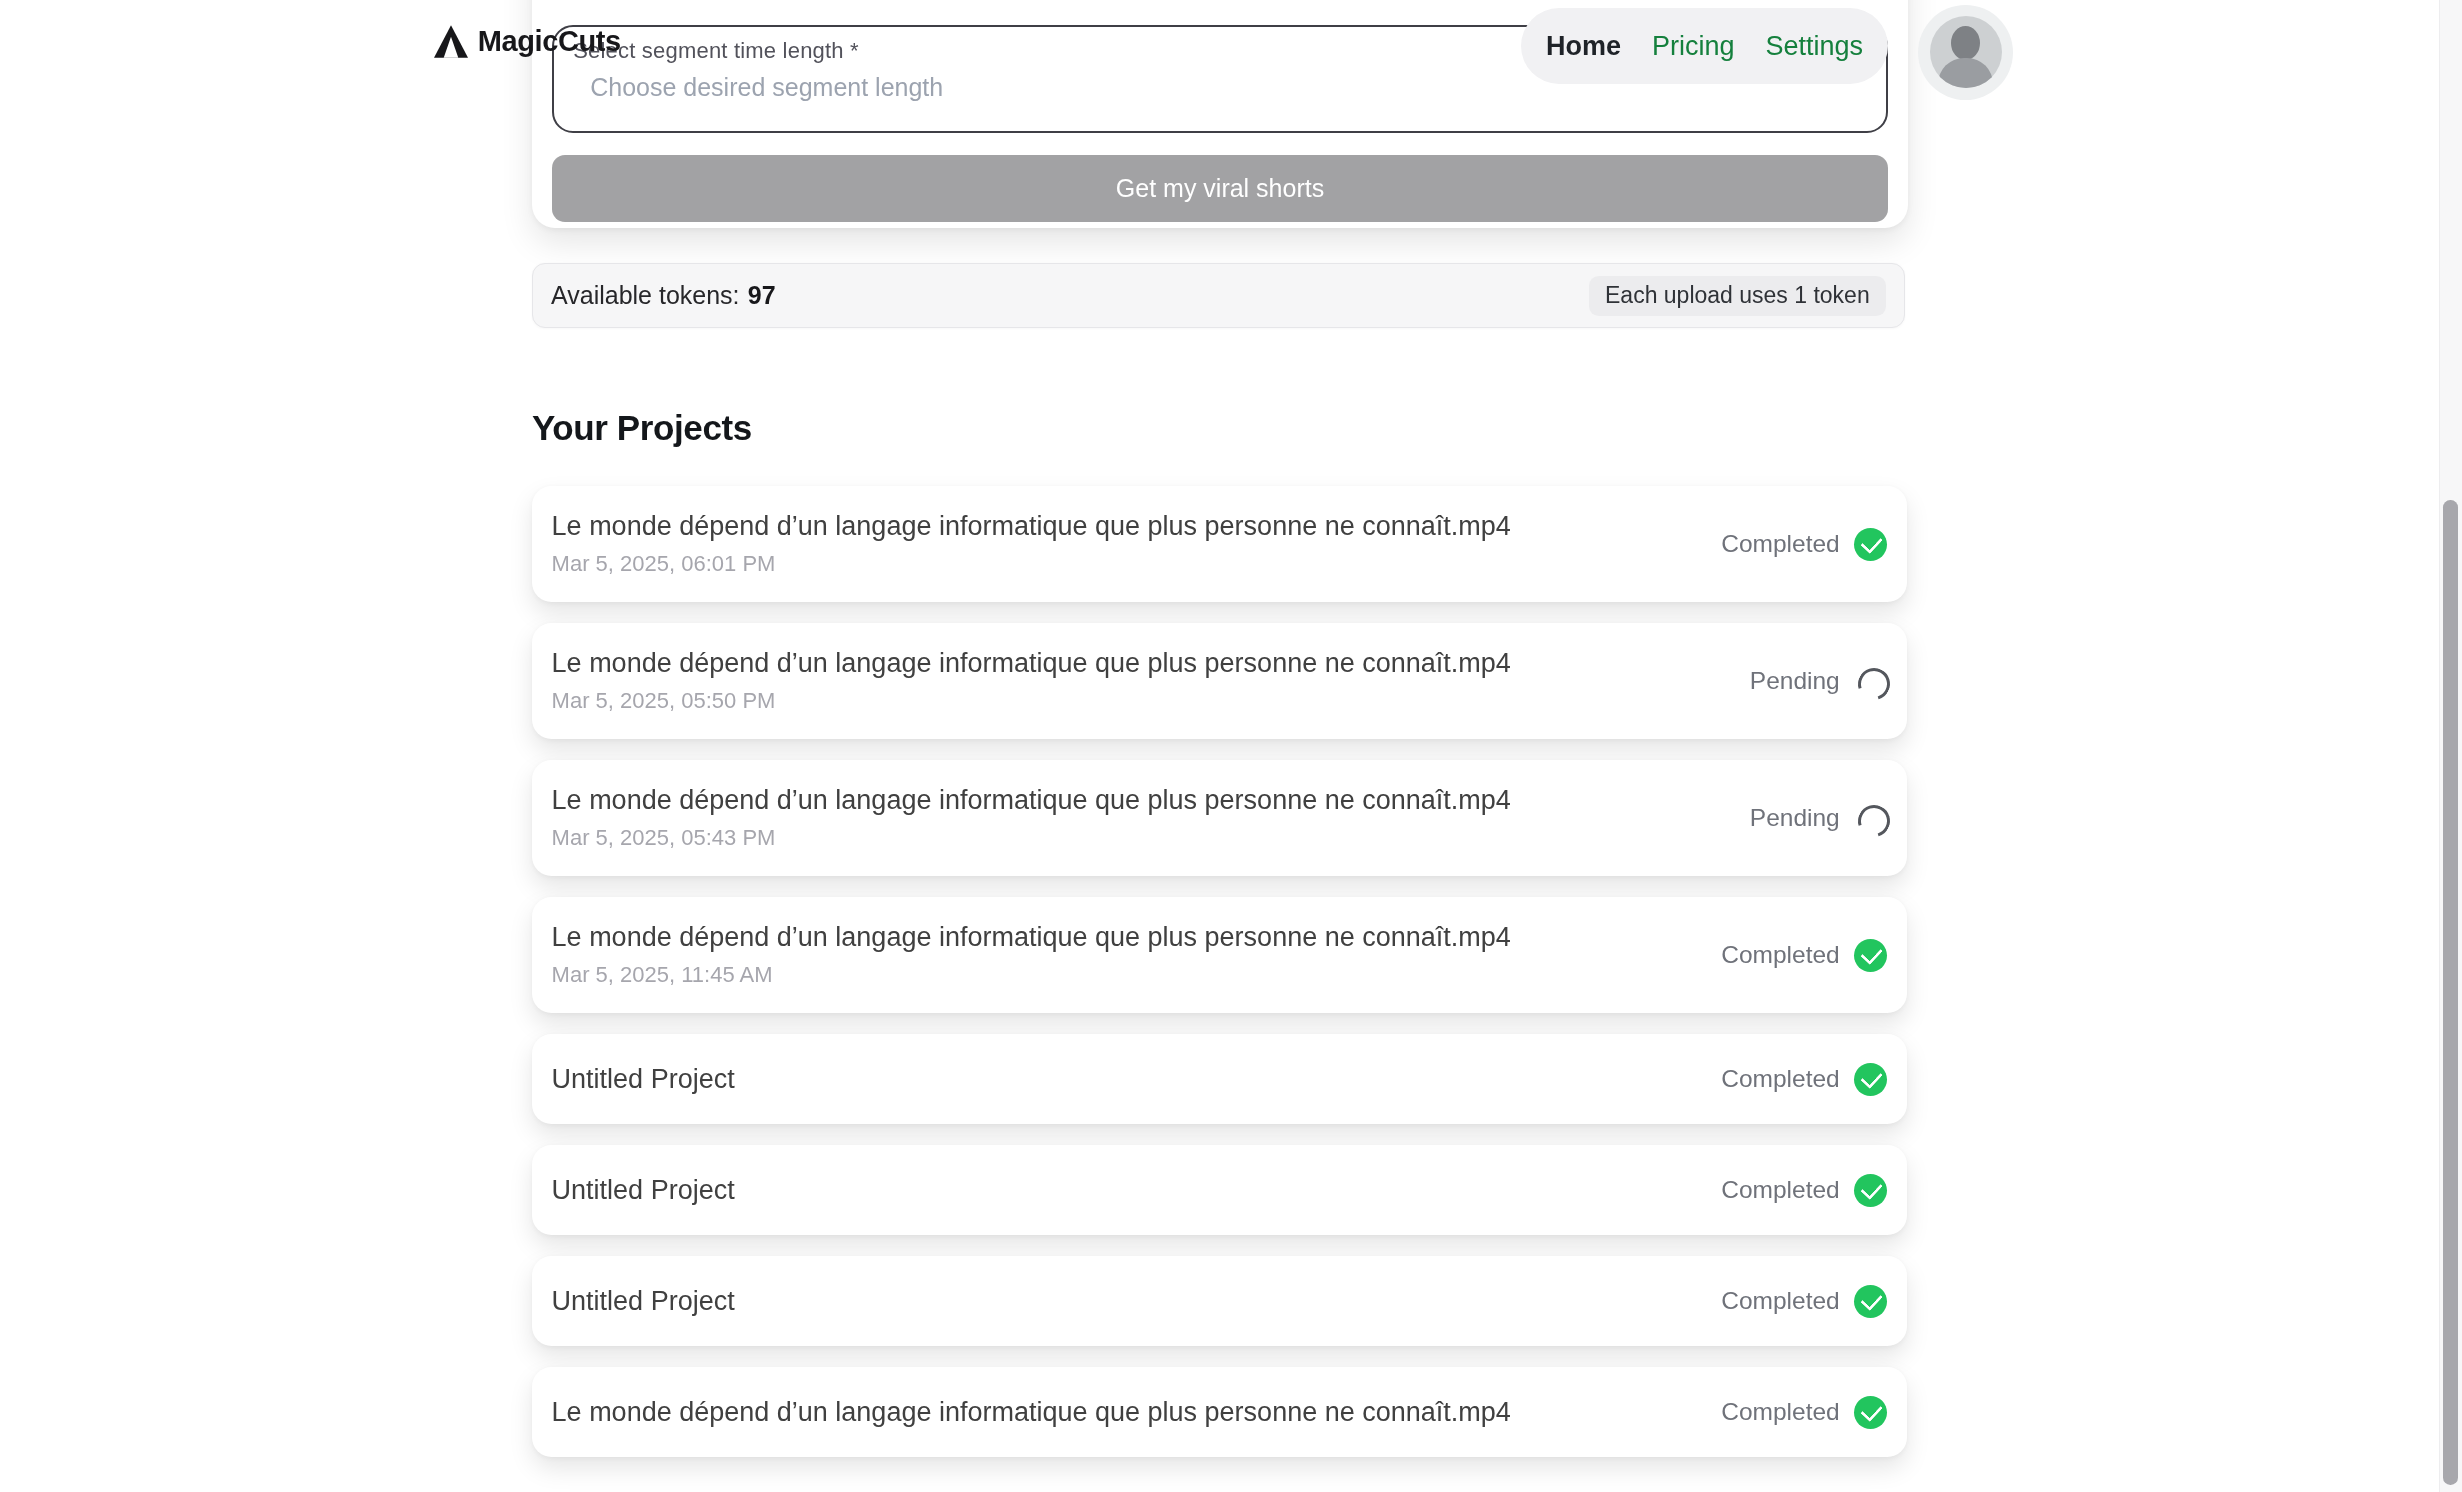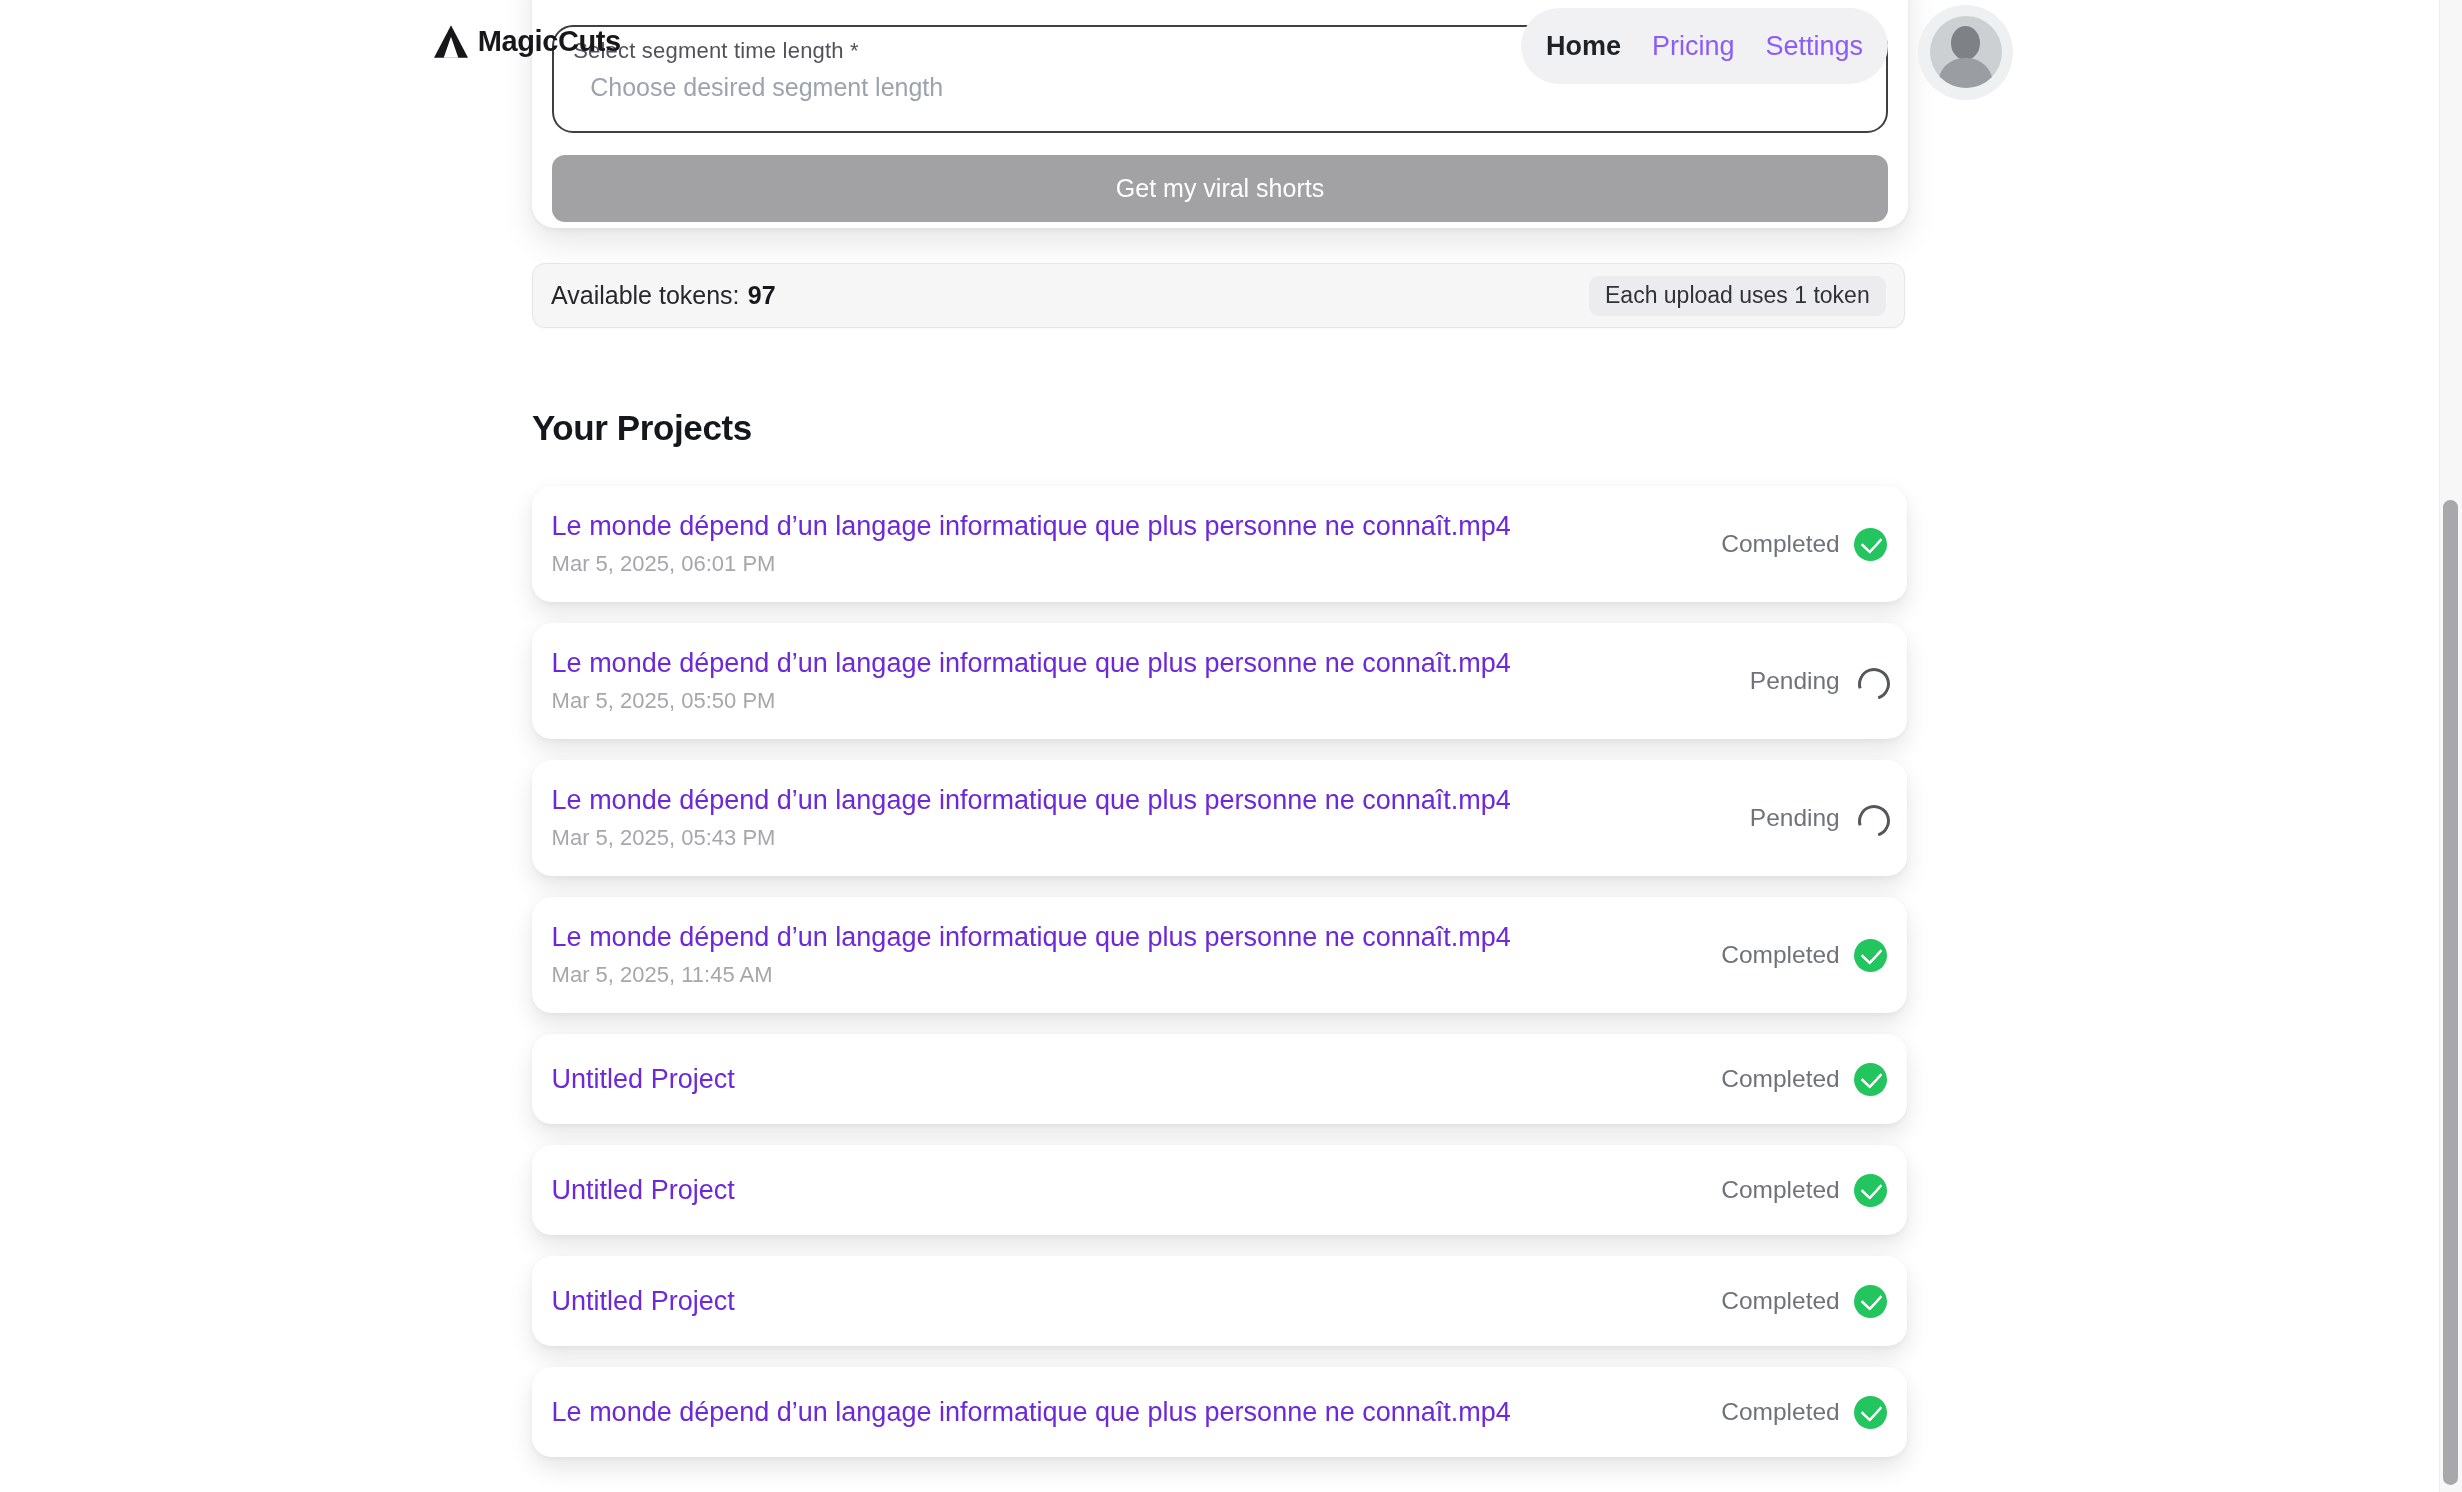--- a/index.html
+++ b/index.html
@@ -30,21 +30,21 @@
   .header { position:absolute; left:0; top:0; width:100%; height:106px; z-index:20; pointer-events:none; }
   .header > * { pointer-events:auto; }
   .logo { position:absolute; left:434px; top:24.5px; display:flex; align-items:center; gap:9.8px; cursor:pointer; }
   .logo-icon { width:34px; height:33px; display:block; }
   .logo-text { font-size:29px; font-weight:700; color:#17171a; letter-spacing:-0.4px; }
   .nav-pill {
     position:absolute; left:1521px; top:8.2px; width:367px; height:76px;
     background:#f1f1f3; border-radius:49px;
     display:flex; align-items:center; justify-content:center; gap:31px;
   }
-  .nav-item { font-size:27px; color:#8b5cf6; cursor:pointer; }
+  .nav-item { font-size:27px; color:#15803d; cursor:pointer; }
   .nav-item.active { font-weight:700; color:#1f2328; }
   .avatar-wrap {
     position:absolute; left:1918px; top:4.9px; width:95px; height:95px; border-radius:50%;
     background:#eef0f1; display:flex; align-items:center; justify-content:center; cursor:pointer;
   }
   .avatar {
     width:72px; height:72px; border-radius:50%; background:#cdd0d2; overflow:hidden; position:relative;
   }
   .avatar .head { position:absolute; left:21px; top:9.8px; width:29px; height:34px; border-radius:50%; background:#7e8185; }
   .avatar .body { position:absolute; left:8.2px; top:42px; width:55px; height:33px; border-radius:26px 26px 0 0; background:#9a9da1; }
@@ -65,21 +65,21 @@
   .project-list { position:absolute; left:532px; top:486px; width:1375px; }
   .project-row {
     background:#ffffff; border-radius:19.6px; height:116px;
     display:flex; align-items:center; justify-content:space-between;
     padding:0 19.6px 0 19.6px; cursor:pointer;
     box-shadow:0 11.4px 24.5px rgba(0,0,0,0.10), 0 1.6px 4.9px rgba(0,0,0,0.04);
   }
   .project-row + .project-row { margin-top:21px; }
   .project-row.single { height:90px; }
   .p-text { display:flex; flex-direction:column; gap:8.2px; min-width:0; }
-  .p-title { font-size:27px; font-weight:500; color:#6d28d9; white-space:nowrap; }
+  .p-title { font-size:27px; font-weight:500; color:#404040; white-space:nowrap; }
   .p-date { font-size:22px; color:#a6a6ad; }
   .p-right { display:flex; align-items:center; gap:14.7px; flex:none; }
   .p-status { font-size:24.5px; color:#6f727a; }
   .status-icon { width:33px; height:33px; position:relative; flex:none; }
   .status-icon.completed { background:#22c55e; border-radius:50%; }
   .status-icon.completed::after {
     content:""; position:absolute; left:10.6px; top:5.7px; width:9.8px; height:16.3px;
     border-right:3.3px solid #ffffff; border-bottom:3.3px solid #ffffff;
     transform:rotate(43deg); border-radius:0.8px;
   }

